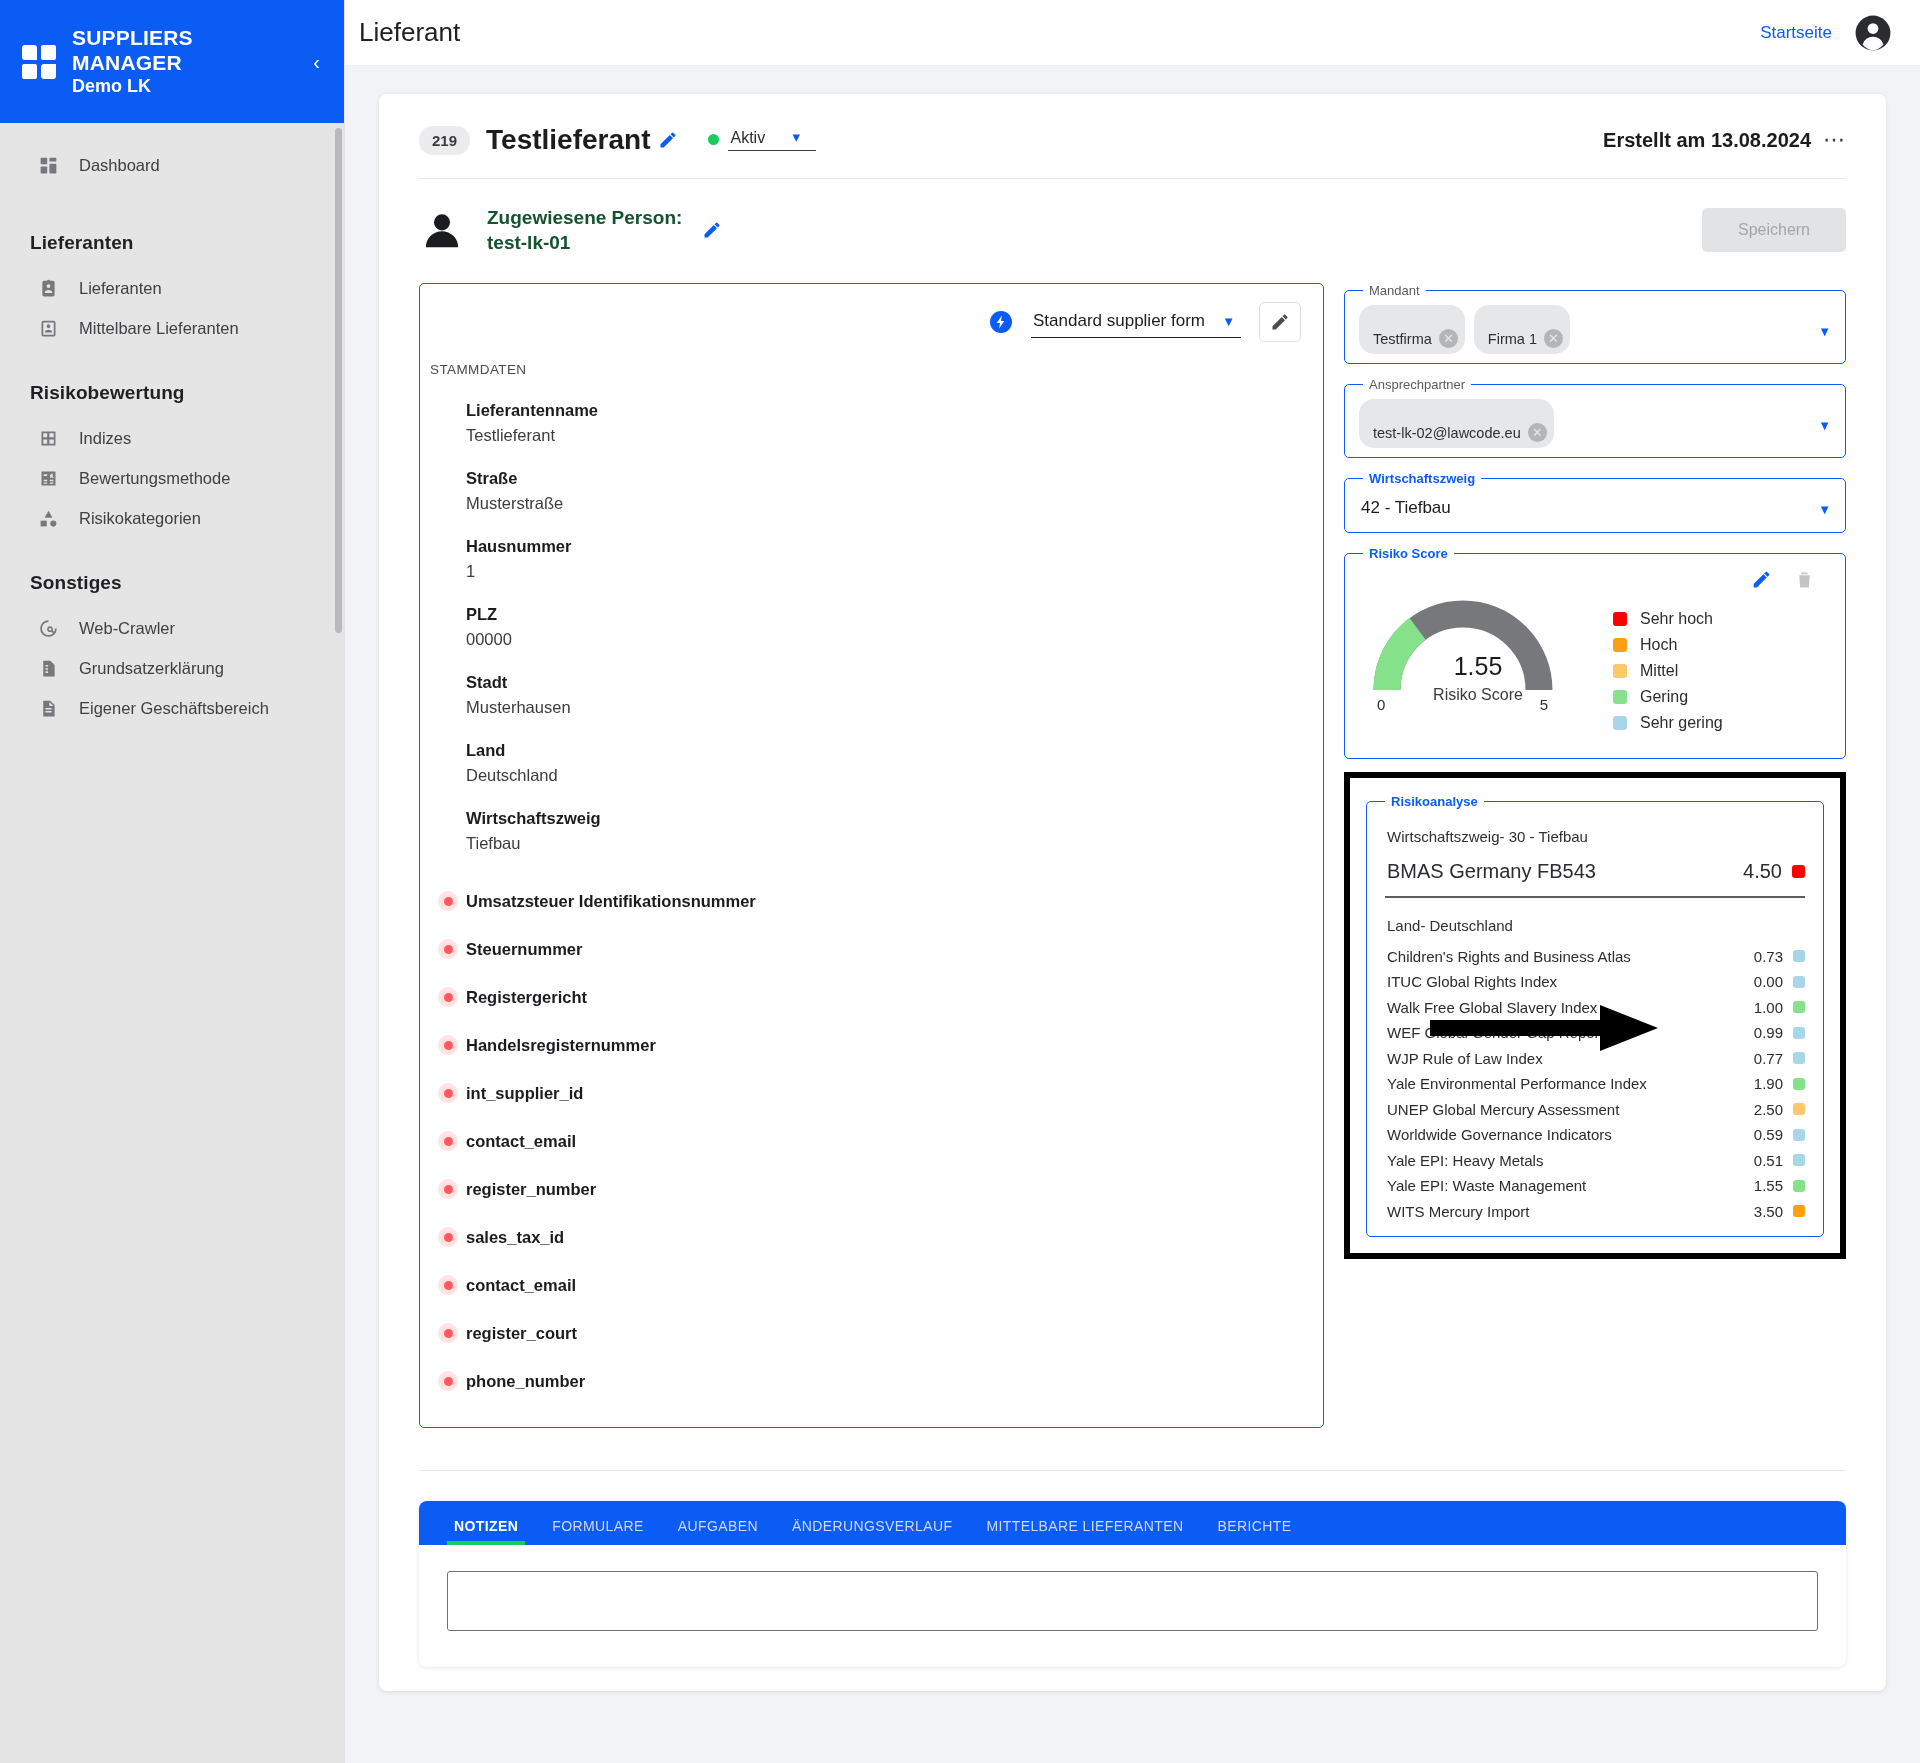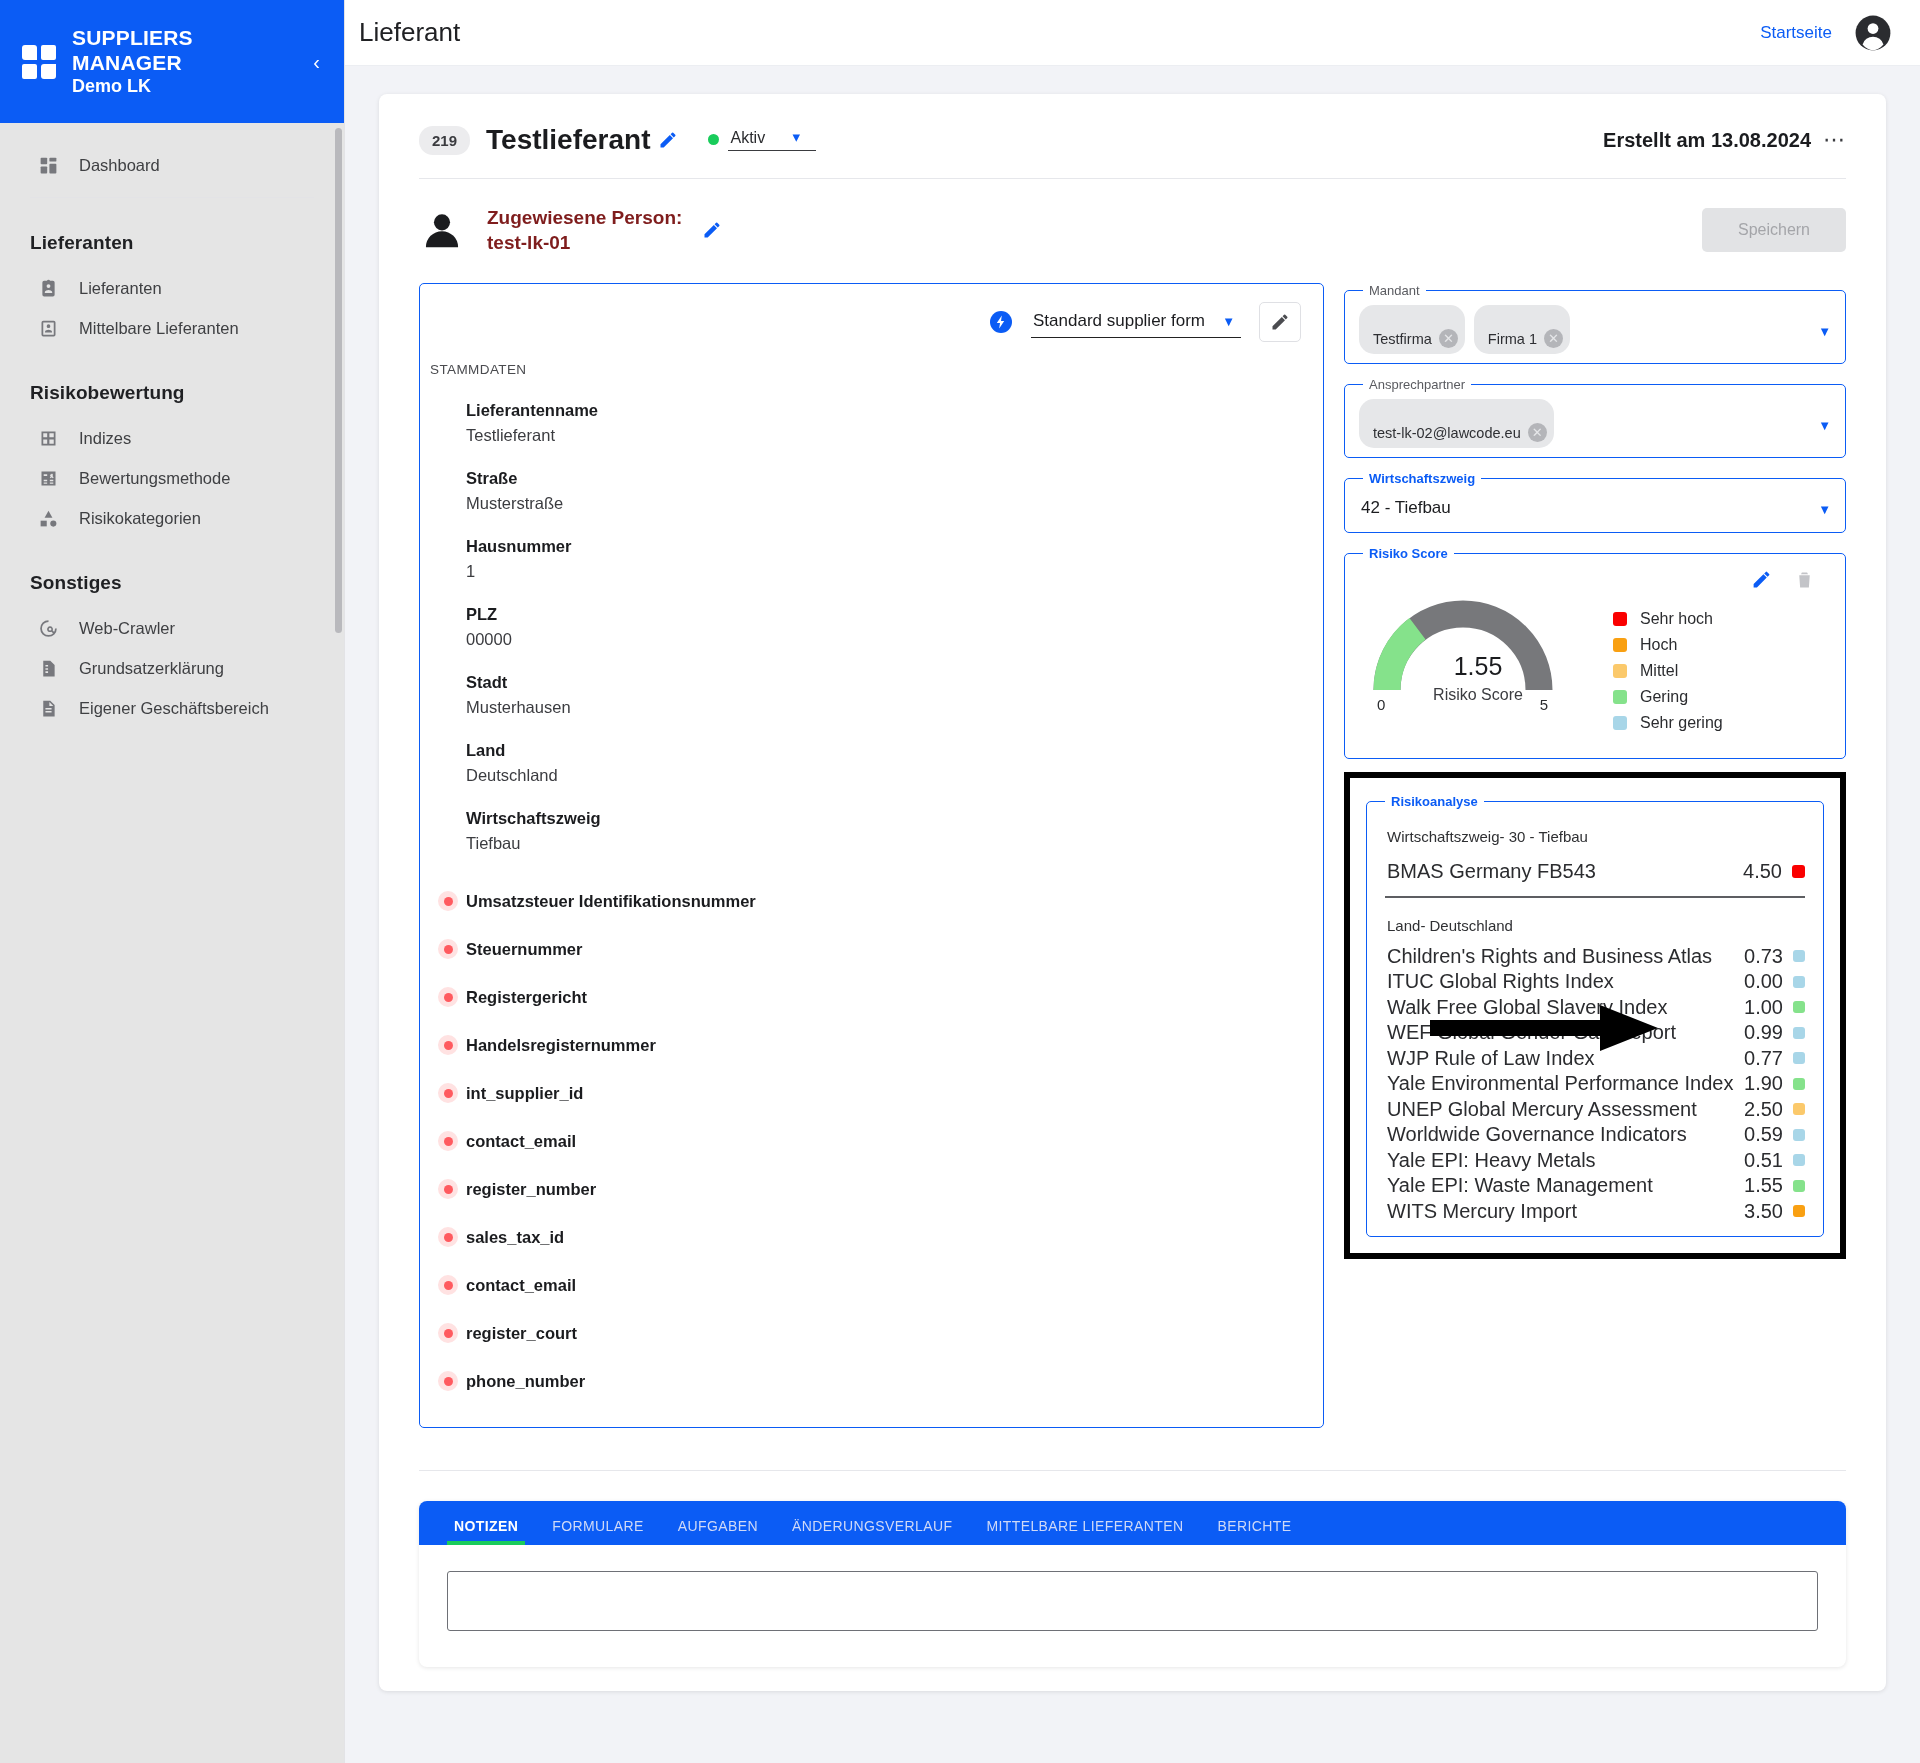--- a/index.html
+++ b/index.html
@@ -93,21 +93,21 @@
     border-bottom: 1px solid #3a3b3f; padding-bottom: 4px; padding-right: 4px;
   }
   .sup-right { margin-left: auto; display: flex; align-items: center; }
   .created-txt { font-size: 20px; font-weight: 600; color: #1b1c1f; }
   .dots-btn { font-size: 22px; color: #3a3b3f; background: none; border: none; cursor: pointer; margin-left: 12px; letter-spacing: 1px; }
   .hr { height: 1px; background: #e6e7eb; margin: 22px 40px 0 40px; }
 
   
   .assigned { display: flex; align-items: center; padding: 26px 40px 0 40px; }
   .assigned .pic svg { width: 46px; height: 46px; display: block; }
-  .assigned .txt { margin-left: 22px; font-size: 19px; font-weight: 700; color: #7f1d1d; line-height: 1.32; }
+  .assigned .txt { margin-left: 22px; font-size: 19px; font-weight: 700; color: #14532d; line-height: 1.32; }
   .save-btn {
     margin-left: auto; background: #e2e3e5; color: #a4a5a9; border: none;
     border-radius: 5px; font-size: 16px; padding: 13px 36px; font-family: inherit;
     cursor: default;
   }
 
   
   .cols { display: flex; gap: 20px; padding: 28px 40px 0 40px; align-items: flex-start; }
   .col-left { width: 905px; flex: 0 0 905px; border: 1px solid #0b5cf5; border-radius: 5px; background: #fff; }
   .col-right { flex: 1; }
@@ -192,21 +192,21 @@
   .risk-line {
     display: flex; align-items: center; font-size: 20px; color: #2b2c2f;
     padding: 13px 4px 13px 6px;
   }
   .risk-line .nm { flex: 1; }
   .risk-line .vl { margin-right: 10px; }
   .risk-line i { width: 13px; height: 13px; border-radius: 3px; display: block; }
   .risk-sep { height: 1.5px; background: #5d5e62; margin: 0 4px; }
   .idx-list { padding: 8px 0 12px 0; }
   .idx-row {
-    display: flex; align-items: center; font-size: 20px; color: #2b2c2f;
+    display: flex; align-items: center; font-size: 15px; color: #2b2c2f;
     height: 25.5px; padding: 0 4px 0 6px;
   }
   .idx-row .nm { flex: 1; }
   .idx-row .vl { margin-right: 10px; }
   .idx-row i { width: 12px; height: 12px; border-radius: 3px; display: block; }
 
   
   .bot-hr { height: 1px; background: #e6e7eb; margin: 42px 40px 0 40px; }
   .bot-card {
     background: #fff; border-radius: 8px; box-shadow: 0 1px 4px rgba(0,0,0,.10);

